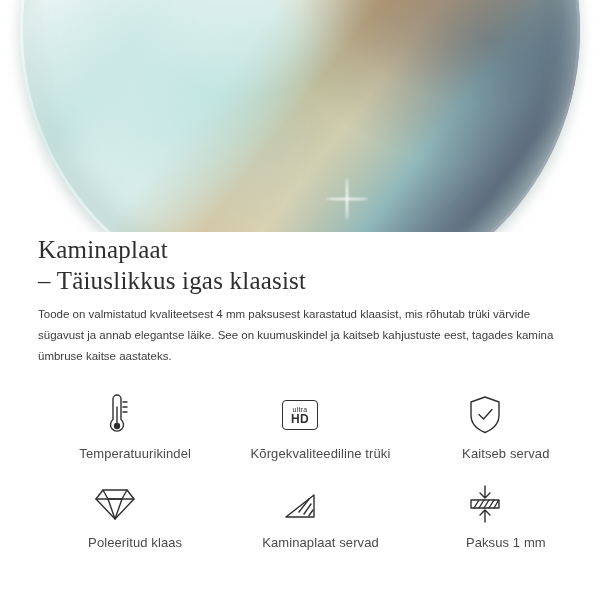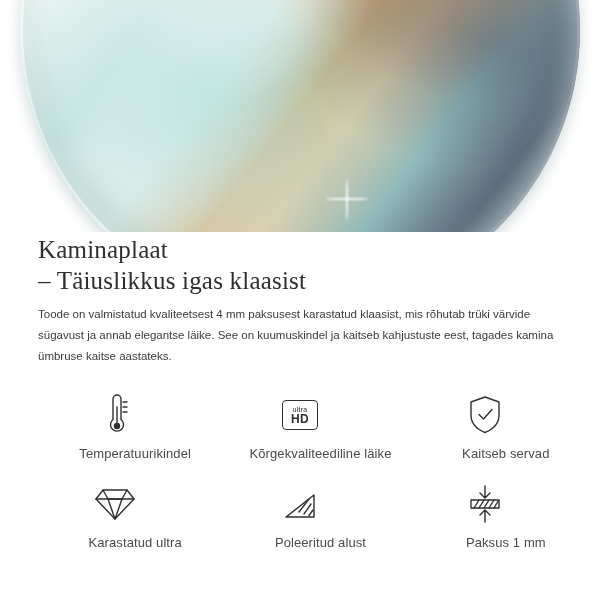--- a/index.html
+++ b/index.html
@@ -209,21 +209,21 @@
       <div class="feature-label">Temperatuurikindel</div>
     </div>
 
     <div class="feature">
       <div class="feature-icon">
         <div class="ultrahd-box">
           <span class="u1">ultra</span>
           <span class="u2">HD</span>
         </div>
       </div>
-      <div class="feature-label">Kõrgekvaliteediline läike</div>
+      <div class="feature-label">Kõrgekvaliteediline trüki</div>
     </div>
 
     <div class="feature">
       <div class="feature-icon">
         <svg width="38" height="44" viewBox="0 0 38 44">
           <path class="stroke" d="M19 4 L33 9 v13 c0 9 -6.5 14.5 -14 17.5 C11.5 36.5 5 31 5 22 V9 Z"></path>
           <path class="stroke" d="M13 21.5 l4.5 4.5 L26 16.5" stroke-width="1.8"></path>
         </svg>
       </div>
       <div class="feature-label">Kaitseb servad</div>
@@ -231,31 +231,31 @@
 
     <div class="feature">
       <div class="feature-icon">
         <svg width="44" height="38" viewBox="0 0 44 38">
           <path class="stroke" d="M10 5 H34 L41 14 L22 34 L3 14 Z"></path>
           <path class="stroke" d="M3 14 H41"></path>
           <path class="stroke" d="M10 5 L15 14 L22 34 L29 14 L34 5"></path>
           <path class="stroke" d="M15 14 H29"></path>
         </svg>
       </div>
-      <div class="feature-label">Karastatud ultra</div>
+      <div class="feature-label">Poleeritud klaas</div>
     </div>
 
     <div class="feature">
       <div class="feature-icon">
         <svg width="40" height="36" viewBox="0 0 40 36">
           <path class="stroke" d="M6 31 H34 L34 9 Z"></path>
           <path class="stroke" d="M19 26 L29 13 M24 28 L31 18 M29 29.5 L33 24"></path>
         </svg>
       </div>
-      <div class="feature-label">Poleeritud alust</div>
+      <div class="feature-label">Kaminaplaat servad</div>
     </div>
 
     <div class="feature">
       <div class="feature-icon">
         <svg width="40" height="42" viewBox="0 0 40 42">
           <path class="stroke" d="M20 3 V14 M15 10 l5 5 l5 -5"></path>
           <rect class="stroke" x="6" y="17" width="28" height="8"></rect>
           <path class="stroke" d="M9 25 L14 17 M14 25 L19 17 M19 25 L24 17 M24 25 L29 17 M29 25 L33.5 17.5" stroke-width="1"></path>
           <path class="stroke" d="M20 39 V28 M15 32 l5 -5 l5 5"></path>
         </svg>

